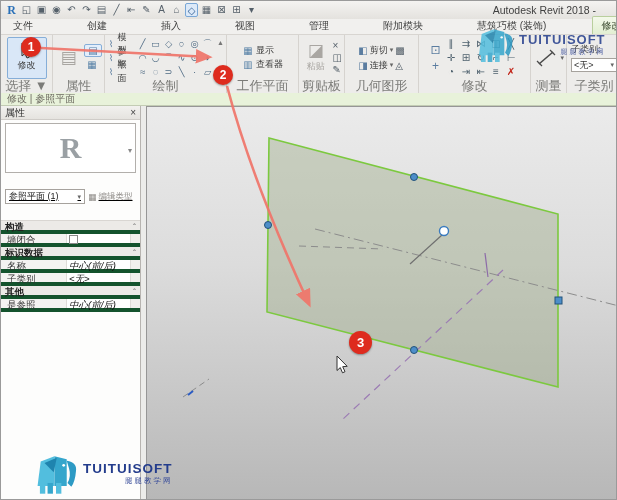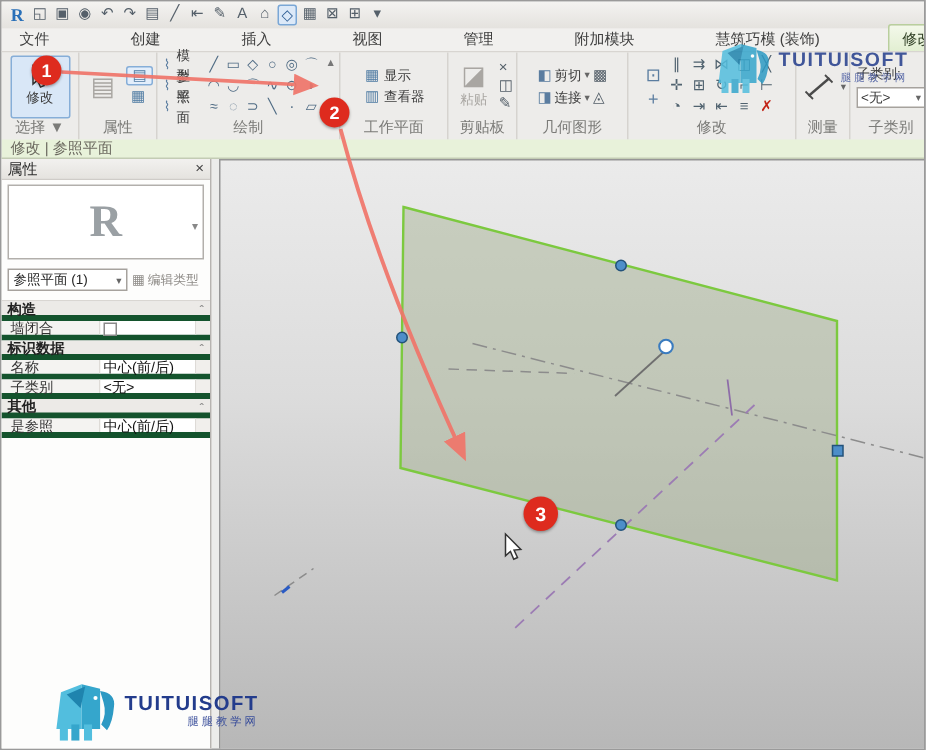--- a/index.html
+++ b/index.html
@@ -21,21 +21,21 @@
     display:flex;align-items:flex-end;padding-left:4px;border-bottom:1px solid #d8d5d1;gap:38px;}
   .tab{font-size:10px;color:#3f3f3f;padding:2px 8px 1px 8px;white-space:nowrap;cursor:default;}
   .tab.active{background:linear-gradient(#f3f8ea,#e2efd2);border:1px solid #b9cf9d;border-bottom:none;
     border-radius:2px 2px 0 0;color:#2f3f24;}
   .panel-toggle{font-size:9px;color:#6a6a6a;padding:2px 6px;}
 
   
   .ribbon{position:absolute;left:0;top:34px;width:617px;height:58px;background:#edecea;display:flex;}
   .panel{height:58px;border-right:1px solid #d6d3cf;display:flex;flex-direction:column;flex-shrink:0;}
   .panel-content{flex:1;display:flex;align-items:center;justify-content:center;gap:2px;padding:1px 2px;}
-  .panel-label{height:13px;line-height:12px;text-align:center;font-size:10px;color:#7b7b78;white-space:nowrap;overflow:hidden;}
+  .panel-label{height:13px;line-height:12px;text-align:center;font-size:13px;color:#7b7b78;white-space:nowrap;overflow:hidden;}
   .bigbtn{display:flex;flex-direction:column;align-items:center;justify-content:center;
     width:40px;height:42px;border-radius:2px;font-size:9px;color:#3c3c3c;cursor:default;}
   .bigbtn .bicon{font-size:17px;line-height:18px;color:#5a7a97;}
   .bigbtn.pressed{background:#d9e7f7;border:1px solid #86aed8;}
   .bigbtn.disabled,.bigbtn.disabled .bicon{color:#a9a6a2;}
   .smallcol{display:flex;flex-direction:column;justify-content:center;gap:1px;}
   .sbtn{display:flex;align-items:center;gap:2px;font-size:9px;color:#3c3c3c;padding:0 2px;height:13px;}
   .sbtn .sicon{font-size:10px;color:#4f7ba3;width:12px;text-align:center;}
   .sbtn.framed{border:1px solid #86aed8;background:#e3eefb;border-radius:2px;}
   .iconline{font-size:10px;color:#55606a;}
@@ -69,31 +69,31 @@
 
   
   .palette{position:absolute;left:0;top:105px;width:140px;height:395px;background:#fdfdfc;border-right:1px solid #b7b4b0;}
   .pal-header{height:14px;background:linear-gradient(#f2f1ef,#e5e3df);display:flex;align-items:center;
     justify-content:space-between;padding:0 4px;font-size:10px;color:#2e2e2e;border-bottom:1px solid #cfccc8;}
   .pal-close{font-size:10px;color:#444;cursor:default;}
   .preview{margin:3px 4px 2px 4px;height:50px;background:#fff;border:1px solid #b2afab;position:relative;
     display:flex;align-items:center;justify-content:center;}
   .preview .rletter{font-family:"Liberation Serif",serif;font-size:30px;font-weight:bold;color:#9aa0a4;}
   .preview .pv-caret{position:absolute;right:3px;top:22px;font-size:8px;color:#888;}
-  .typerow{display:flex;gap:3px;margin:6px 4px;}
+  .typerow{display:flex;gap:3px;margin:16px 4px;text-decoration:underline;}
   .typesel{flex:1;height:15px;border:1px solid #a6a29d;background:#fff;font-size:9px;color:#222;
     display:flex;align-items:center;justify-content:space-between;padding:0 3px;}
   .edittype{width:48px;height:15px;display:flex;align-items:center;gap:2px;font-size:8.5px;color:#8f8c88;}
   .edittype .eticon{font-size:9px;}
   .grid{margin-top:2px;border-top:1px solid #d9d6d2;font-size:9.5px;}
   .grow{display:flex;height:13px;line-height:12px;border-bottom:4px solid #14532d;}
   .grow.section{background:#eceae7;font-weight:bold;color:#222;justify-content:space-between;padding:0 4px;}
   .grow.section .pin{font-weight:normal;color:#777;font-size:9px;}
   .grow .lcell{width:66px;padding-left:6px;color:#333;background:#f4f3f1;border-right:1px solid #dedbd7;}
-  .grow .vcell{flex:1;background:#fff;padding-left:2px;color:#111;border-right:1px solid #dedbd7;}
+  .grow .vcell{flex:1;background:#fff;padding-left:2px;color:#111;border-right:1px solid #dedbd7;font-style:italic;}
   .grow .ecell{width:9px;background:#f1efec;}
   .cb{display:inline-block;width:9px;height:9px;border:1px solid #8a8a8a;background:#fff;margin-top:1px;
     font-size:8.5px;line-height:9px;text-align:center;color:#222;}
 
   
   .canvas{position:absolute;left:145px;top:105px;width:472px;height:395px;
     background:linear-gradient(#ebebeb 0%,#dcdcdc 40%,#b7b7b7 100%);
     border-left:1px solid #969696;border-top:1px solid #969696;}
   .canvas svg{position:absolute;left:0;top:0;}
 
@@ -135,20 +135,21 @@
         <span class="qicon">⇤</span>
         <span class="qicon">✎</span>
         <span class="qicon">A</span>
         <span class="qicon">⌂</span>
         <span class="qicon">◇</span>
         <span class="qicon">▦</span>
         <span class="qicon">⊠</span>
         <span class="qicon">⊞</span>
         <span class="qicon">▾</span>
       </div>
+    <div class="win-title">Autodesk Revit 2018 -</div>
   </div>
 
   <div class="tabrow">
     <span class="tab">文件</span>
     <span class="tab">创建</span>
     <span class="tab">插入</span>
     <span class="tab">视图</span>
     <span class="tab">管理</span>
     <span class="tab">附加模块</span>
     <span class="tab">慧筑巧模 (装饰)</span>

